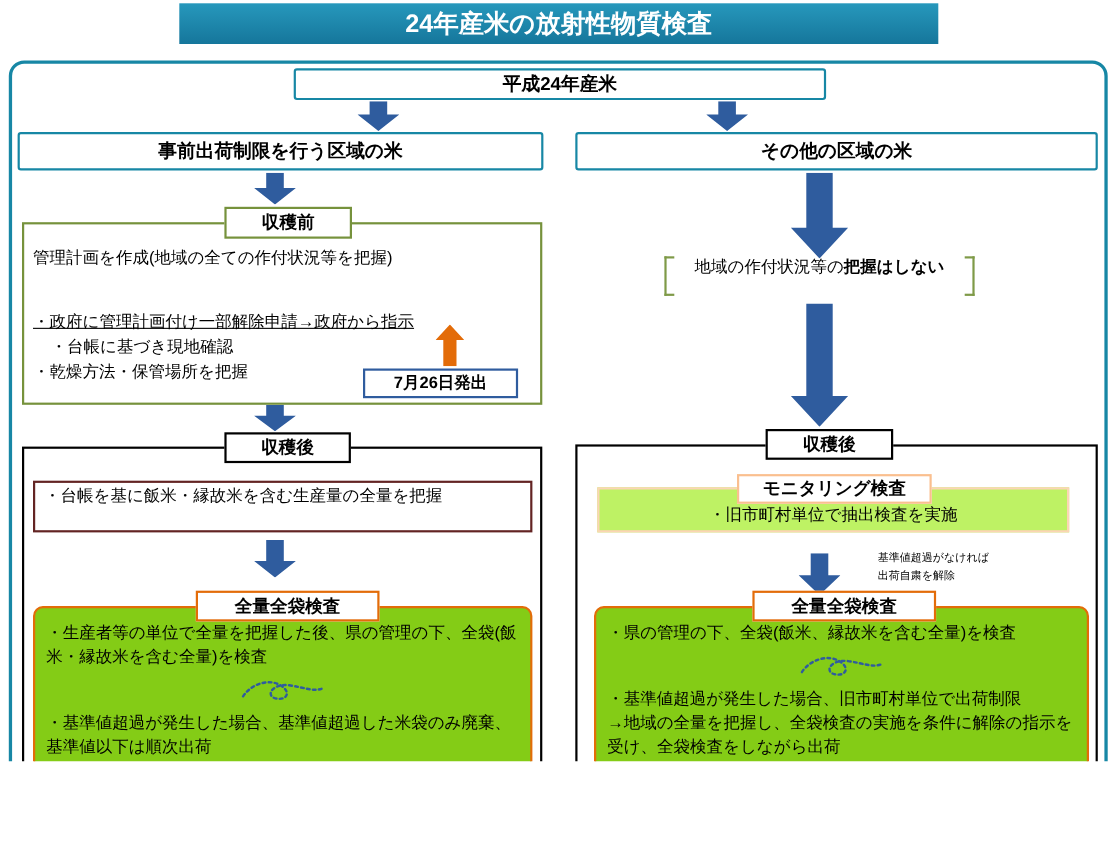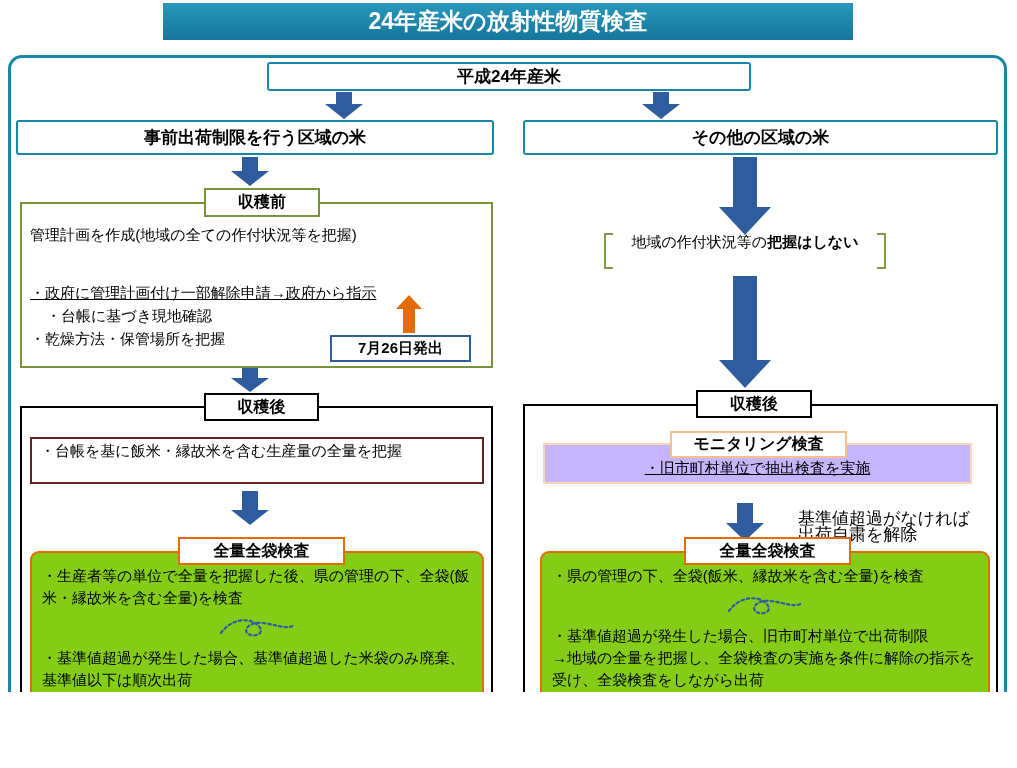--- a/index.html
+++ b/index.html
@@ -61,27 +61,27 @@
     position: absolute; background: #84cc16; border: 2px solid #E36C09;
     border-radius: 9px; font-size: 15px; line-height: 22px; z-index: 2;
     padding: 12px 10px 0 10px;
   }
   .orange-box.left { left: 30px; top: 551px; width: 454px; height: 188px; }
   .orange-box.right { left: 540px; top: 551px; width: 450px; height: 189px; }
   .squig { display: block; margin: 6px auto; }
   .mon-label { left: 670px; top: 431px; width: 177px; height: 27px; border: 2px solid #FABF8F; }
   .mon-box {
     position: absolute; left: 543px; top: 443px; width: 429px; height: 41px;
-    border: 2px solid #FBD5B5; background: #c4b5fd; z-index: 2;
+    border: 2px solid #FBD5B5; background: #bef264; z-index: 2;
     display: flex; align-items: flex-end; justify-content: center;
-    padding-bottom: 4px; font-size: 15px; text-decoration: underline;
+    padding-bottom: 4px; font-size: 15px;
   }
   .arrow-note {
     position: absolute; left: 798px; top: 500px; width: 200px;
-    font-size: 17px; line-height: 16px; z-index: 3; margin-top: 11px;
+    font-size: 10px; line-height: 16px; z-index: 3;
   }
   .bracket-note {
     position: absolute; left: 545px; top: 233px; width: 400px; height: 40px;
     display: flex; align-items: flex-start; justify-content: center; gap: 18px;
     font-size: 15px; z-index: 2;
   }
   .bracket { width: 9px; height: 36px; }
   .bracket.l { border: 2px solid #7F9A48; border-right: none; }
   .bracket.r { border: 2px solid #7F9A48; border-left: none; }
   .bold { font-weight: bold; }

